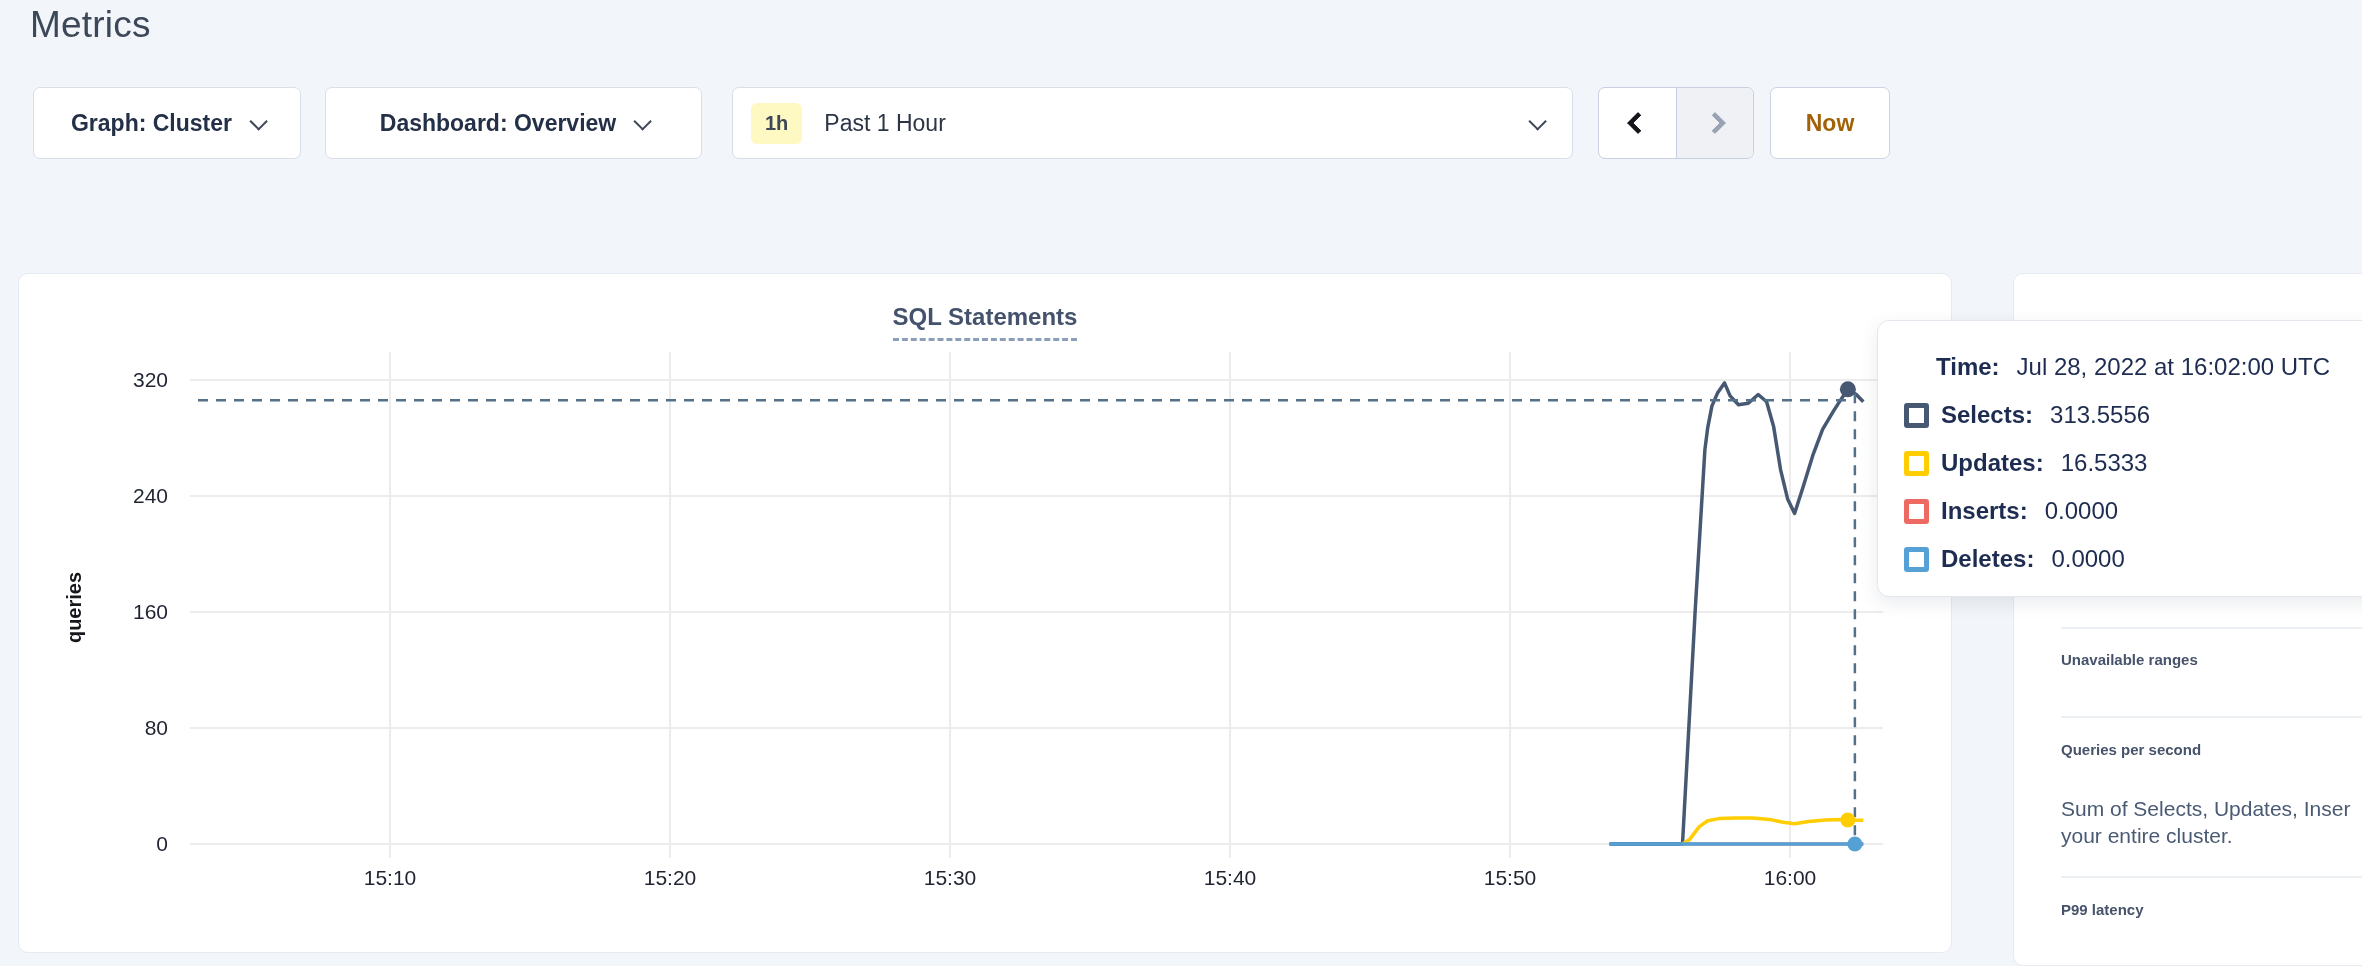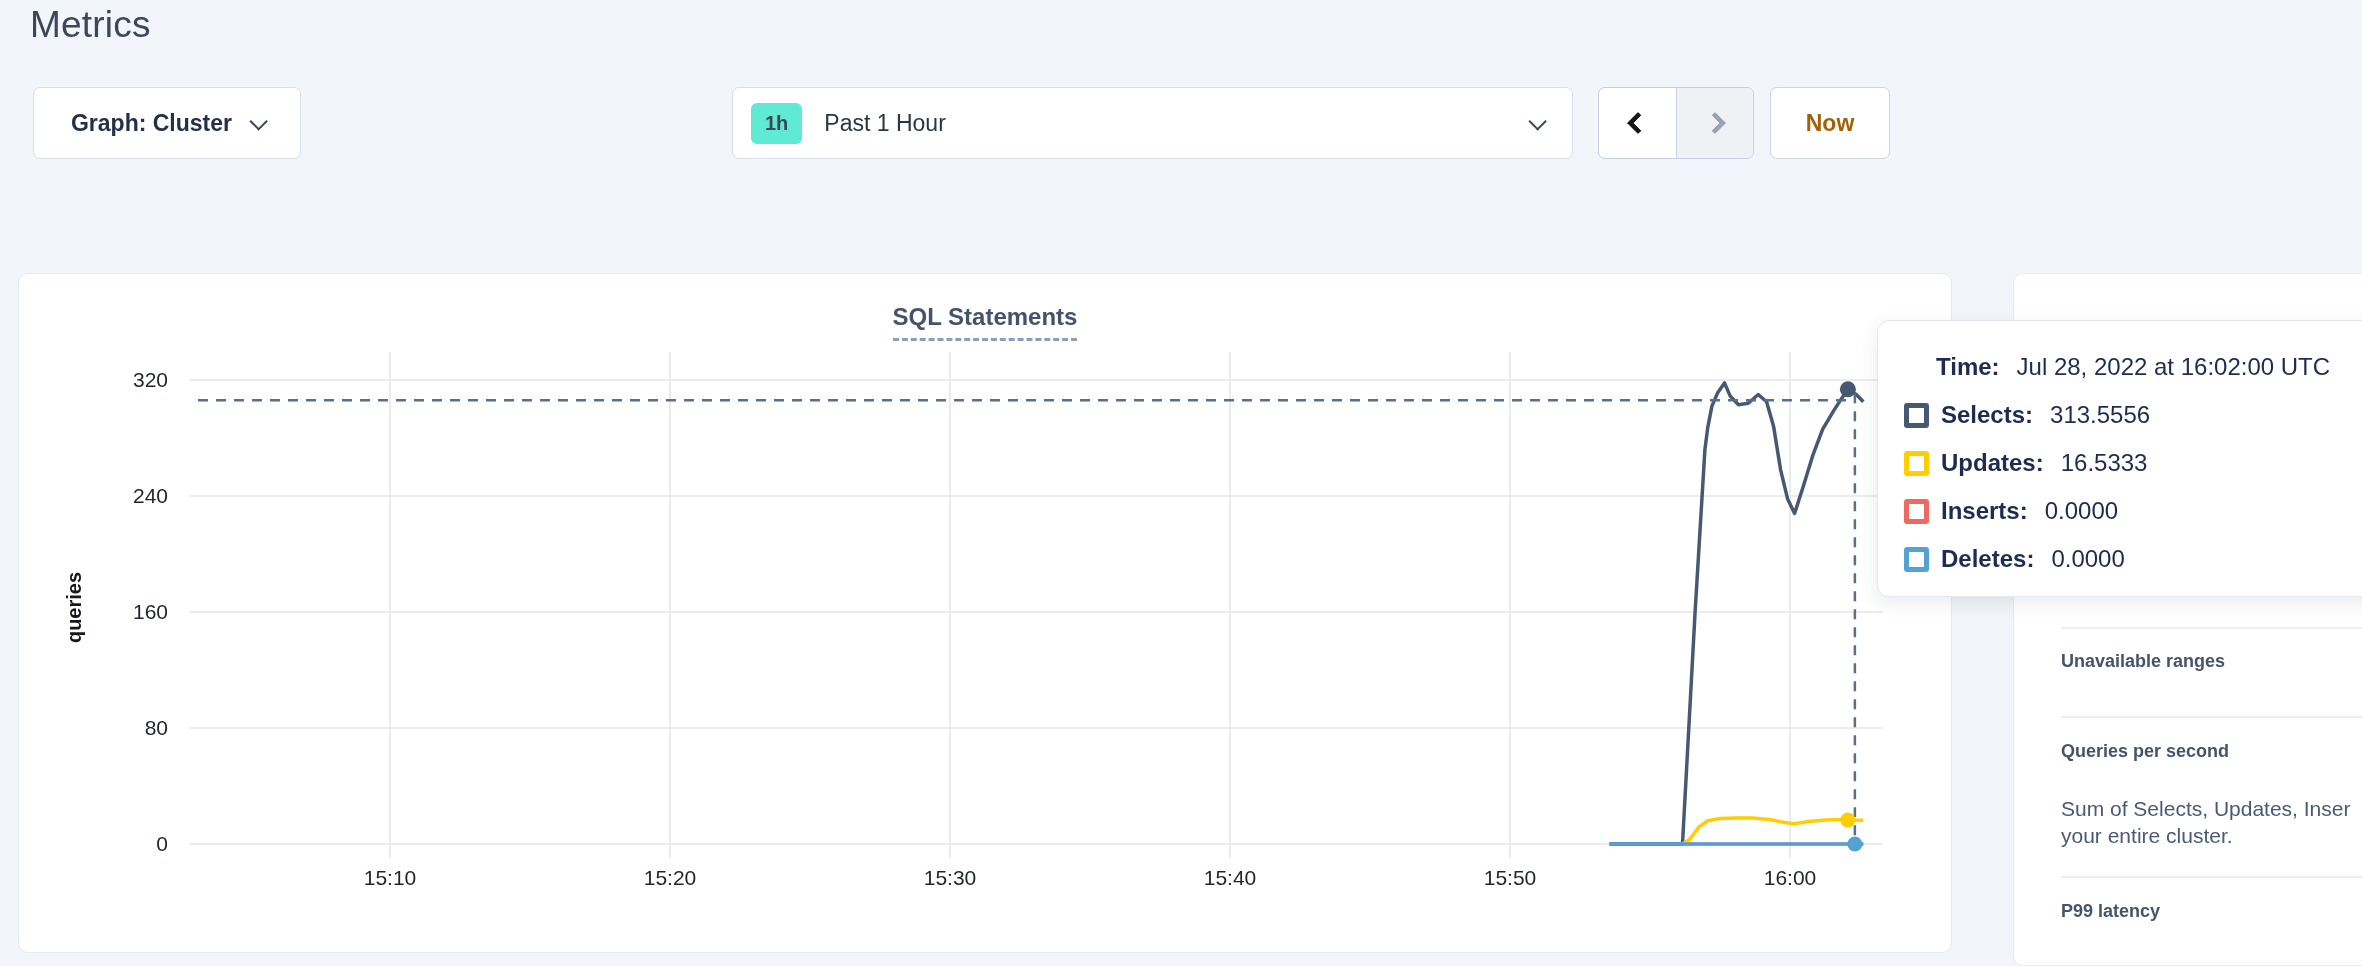--- a/index.html
+++ b/index.html
@@ -11,21 +11,21 @@
 
   
   .page-title { left: 30px; top: 4px; font-size: 37px; font-weight: 500; color: #3c4758; letter-spacing: .2px; }
 
   
   .btn { background: #fff; border: 1.5px solid #d9dee9; border-radius: 7px; display: flex; align-items: center; cursor: pointer; }
   .toolbar-row { top: 87px; height: 72px; }
   .dd { justify-content: center; gap: 18px; font-size: 23px; font-weight: 700; color: #243047; }
   .chev { width: 13px; height: 13px; border-right: 2.5px solid #3c4758; border-bottom: 2.5px solid #3c4758; transform: rotate(45deg) translateY(-3px); }
   .time-sel { padding: 0 30px 0 18px; gap: 22px; font-size: 23px; color: #2c3545; }
-  .badge-1h { background: #5eead4; border-radius: 6px; padding: 9px 14px; font-size: 20px; font-weight: 700; color: #3c4758; }
+  .badge-1h { background: #fef9c3; border-radius: 6px; padding: 9px 14px; font-size: 20px; font-weight: 700; color: #3c4758; }
   .time-sel .chev { margin-left: auto; }
   .nav-group { overflow: hidden; padding: 0; border-color: #c8cfe0; }
   .nav-cell { width: 50%; height: 100%; display: flex; align-items: center; justify-content: center; }
   .nav-cell + .nav-cell { border-left: 1.5px solid #c8cfe0; background: #f0f1f5; }
   .arrow { width: 16px; height: 16px; border-right: 5px solid #15171c; border-bottom: 5px solid #15171c; border-radius: 1px; }
   .arrow-left  { transform: rotate(135deg); }
   .arrow-right { transform: rotate(-45deg); border-color: #9aa3b3; }
   .now-btn { justify-content: center; font-size: 23px; font-weight: 700; color: #a16207; border-color: #cdd4e2; }
 
   
@@ -50,37 +50,41 @@
              border-radius: 12px; box-shadow: 0 6px 18px rgba(40,55,80,.10); padding: 22px 0 0 26px; z-index: 30;
              color: #1d2c50; font-size: 24px; }
   .tt-row { height: 48px; display: flex; align-items: center; }
   .tt-time { padding-left: 32px; }
   .tt-label { font-weight: 700; }
   .tt-val { margin-left: 17px; }
   .sq { width: 25px; height: 25px; border: 5px solid #000; border-radius: 3px; background: #fff; margin-right: 12px; flex: 0 0 auto; }
 
   
   .sb-divider { height: 2px; background: #eceff4; left: 2061px; width: 301px; }
-  .sb-head { left: 2061px; font-size: 18px; font-weight: 700; color: #46536b; white-space: nowrap; }
+  .sb-head { left: 2061px; font-size: 15px; font-weight: 700; color: #46536b; white-space: nowrap; }
   .sb-desc { left: 2061px; font-size: 21px; color: #4a5a74; white-space: nowrap; }
   .sb-frag { left: 2338px; top: 316px; font-size: 23px; font-weight: 700; color: #46536b; z-index: 5; }
   .sb-bluedash { left: 2353px; width: 10px; height: 5px; background: #4a90d9; border-radius: 2px; z-index: 5; }
 </style>
 </head>
 <body>
 
 <div id="page">
 
   <div class="abs page-title">Metrics</div>
 
   <div class="abs btn dd toolbar-row" style="left:33px;width:268px;">
     <span>Graph: Cluster</span>
     <span class="chev"></span>
   </div>
 
+  <div class="abs btn dd toolbar-row" style="left:325px;width:377px;">
+    <span>Dashboard: Overview</span>
+    <span class="chev"></span>
+  </div>
 
   <div class="abs btn time-sel toolbar-row" style="left:732px;width:841px;">
     <span class="badge-1h">1h</span>
     <span>Past 1 Hour</span>
     <span class="chev"></span>
   </div>
 
   <div class="abs btn nav-group toolbar-row" style="left:1598px;width:156px;">
     <div class="nav-cell">
       <span class="arrow arrow-left"></span>

